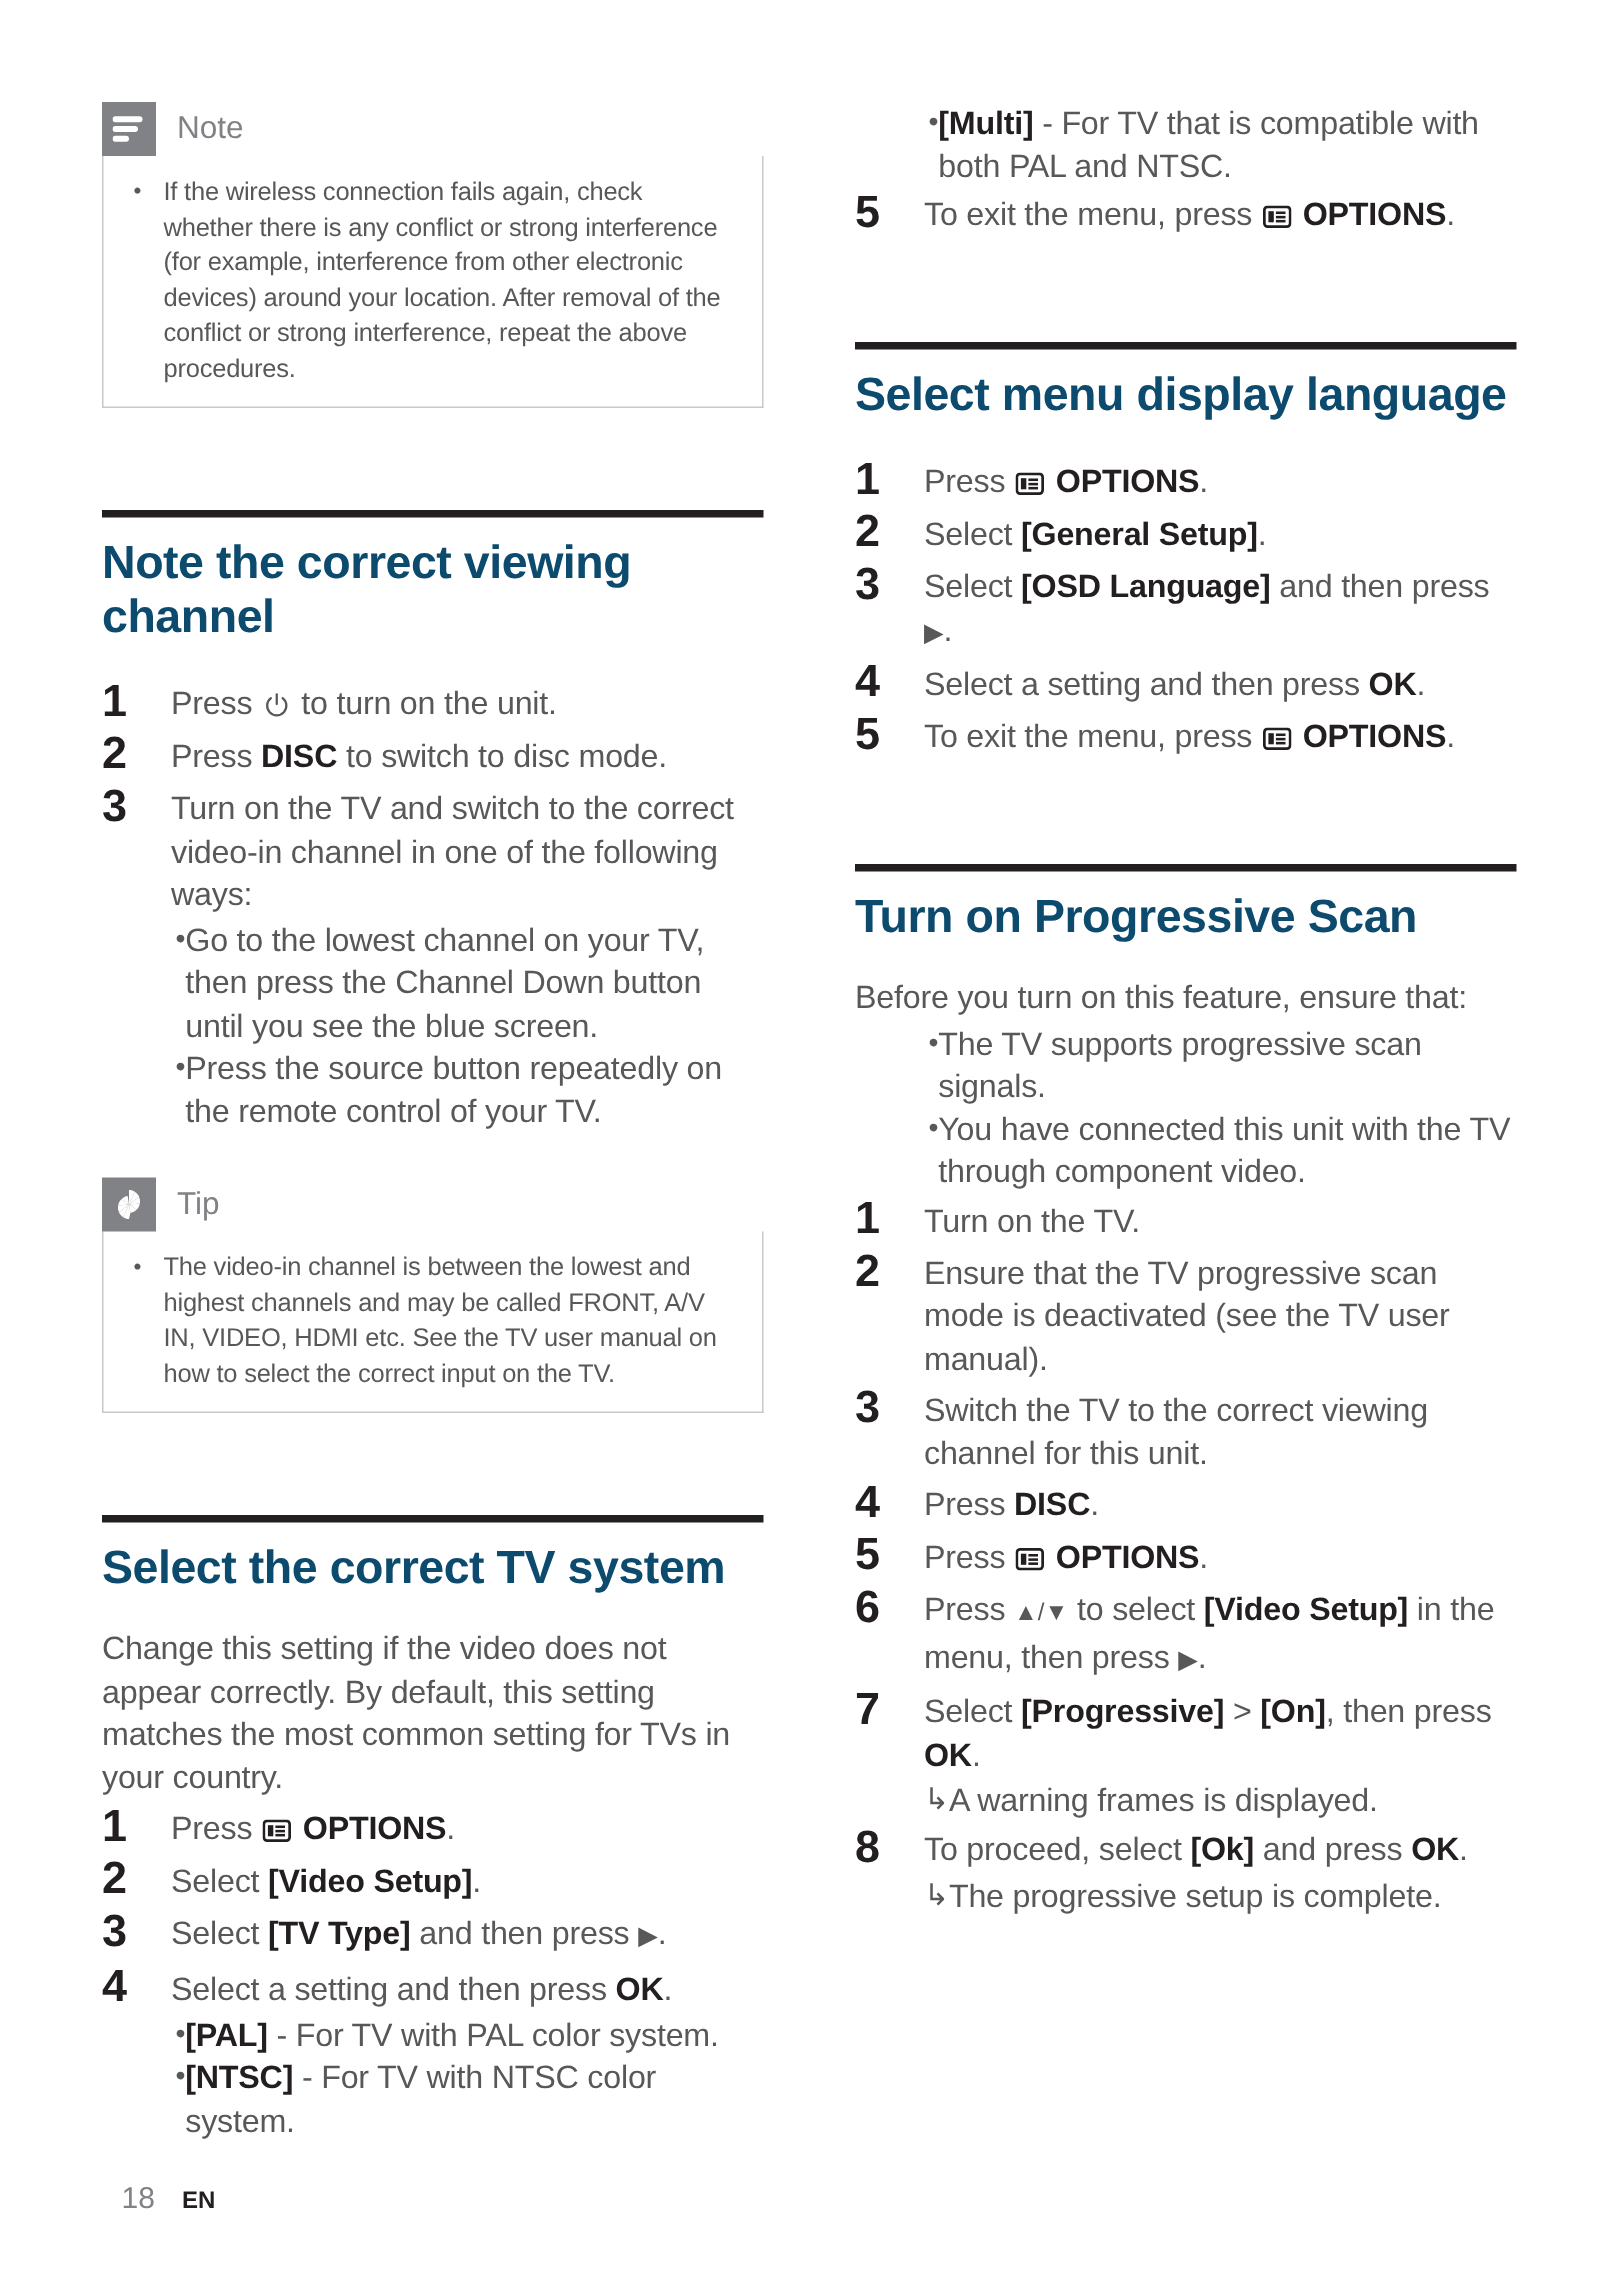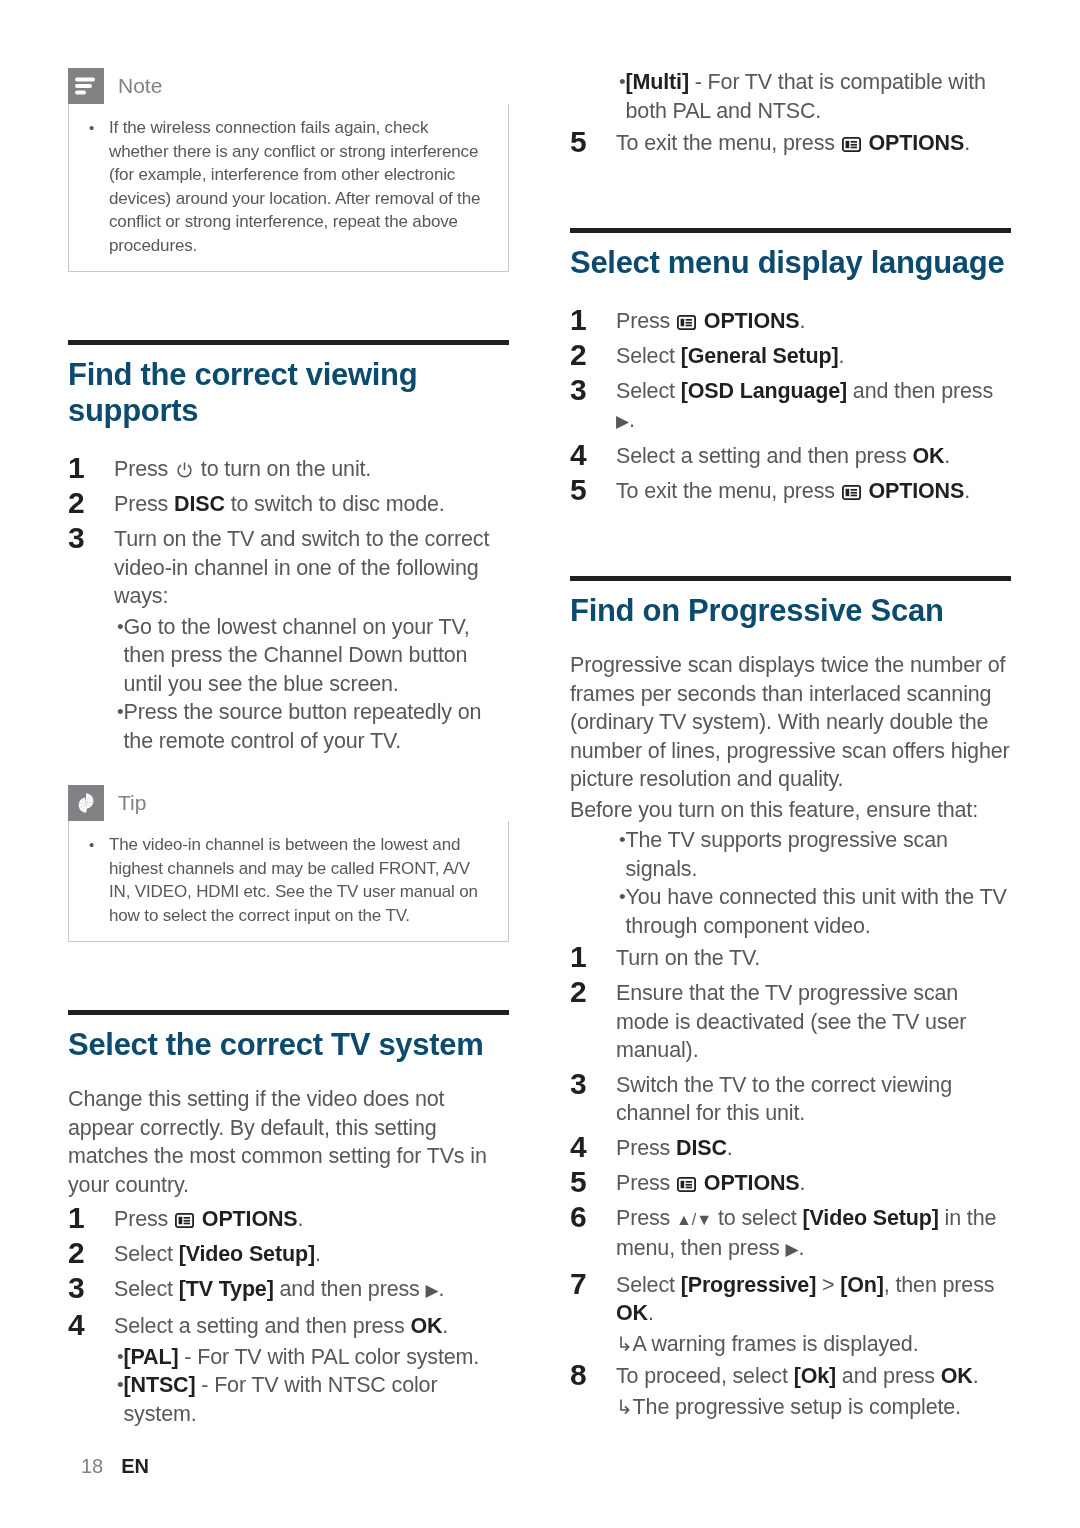--- a/index.html
+++ b/index.html
@@ -196,21 +196,21 @@
     display: flex;
     align-items: baseline;
     gap: 18px;
   }
   .footer-page {
     font-size: 20px;
     color: #808285;
     margin-left: 13px;
   }
   .footer-lang {
-    font-size: 20px;
+    font-size: 16px;
     font-weight: bold;
     color: #231f20;
   }
 
   .spacer-sm { height: 14px; }
   .spacer-md { height: 30px; }
   .spacer-lg { height: 54px; }
 </style>
 </head>
 <body>
@@ -236,21 +236,21 @@
           <span class="bullet-text">If the wireless connection fails again, check whether there is any conflict or strong interference (for example, interference from other electronic devices) around your location. After removal of the conflict or strong interference, repeat the above procedures.</span>
         </div>
       </div>
     </div>
 
     <div class="spacer-lg"></div>
     <div class="spacer-sm"></div>
 
     <div>
       <div class="section-rule"></div>
-      <h2 class="section-title">Find the correct viewing supports</h2>
+      <h2 class="section-title">Note the correct viewing channel</h2>
       <div class="steps" id="lc-find-steps">
           <div class="step">
             <div class="step-num">1</div>
             <div class="step-body">Press <svg viewBox="0 0 17 17" class="glyph-power">
                 <path d="M4.6 3.4 A6.4 6.4 0 1 0 12.4 3.4" fill="none" stroke="#58585a" stroke-width="1.5" stroke-linecap="round"></path>
                 <line x1="8.5" y1="0.9" x2="8.5" y2="7.4" stroke="#58585a" stroke-width="1.5" stroke-linecap="round"></line>
               </svg> to turn on the unit.</div>
           </div>
           <div class="step">
             <div class="step-num">2</div>
@@ -408,22 +408,21 @@
               </svg><span class="b"> OPTIONS</span>.</div>
           </div>
         </div>
     </div>
 
     <div class="spacer-lg"></div>
     <div class="spacer-sm"></div>
 
     <div>
       <div class="section-rule"></div>
-      <h2 class="section-title">Find on Progressive Scan</h2>
-      <p class="para">Progressive scan displays twice the number of frames per seconds than interlaced scanning (ordinary TV system). With nearly double the number of lines, progressive scan offers higher picture resolution and quality.</p>
+      <h2 class="section-title">Turn on Progressive Scan</h2>
       <p class="para">Before you turn on this feature, ensure that:</p>
       <div class="bullets" id="rc-ps-bullets">
           <div class="bullet">
             <span class="bullet-dot">•</span>
             <span class="bullet-text">The TV supports progressive scan signals.</span>
           </div>
           <div class="bullet">
             <span class="bullet-dot">•</span>
             <span class="bullet-text">You have connected this unit with the TV through component video.</span>
           </div>

